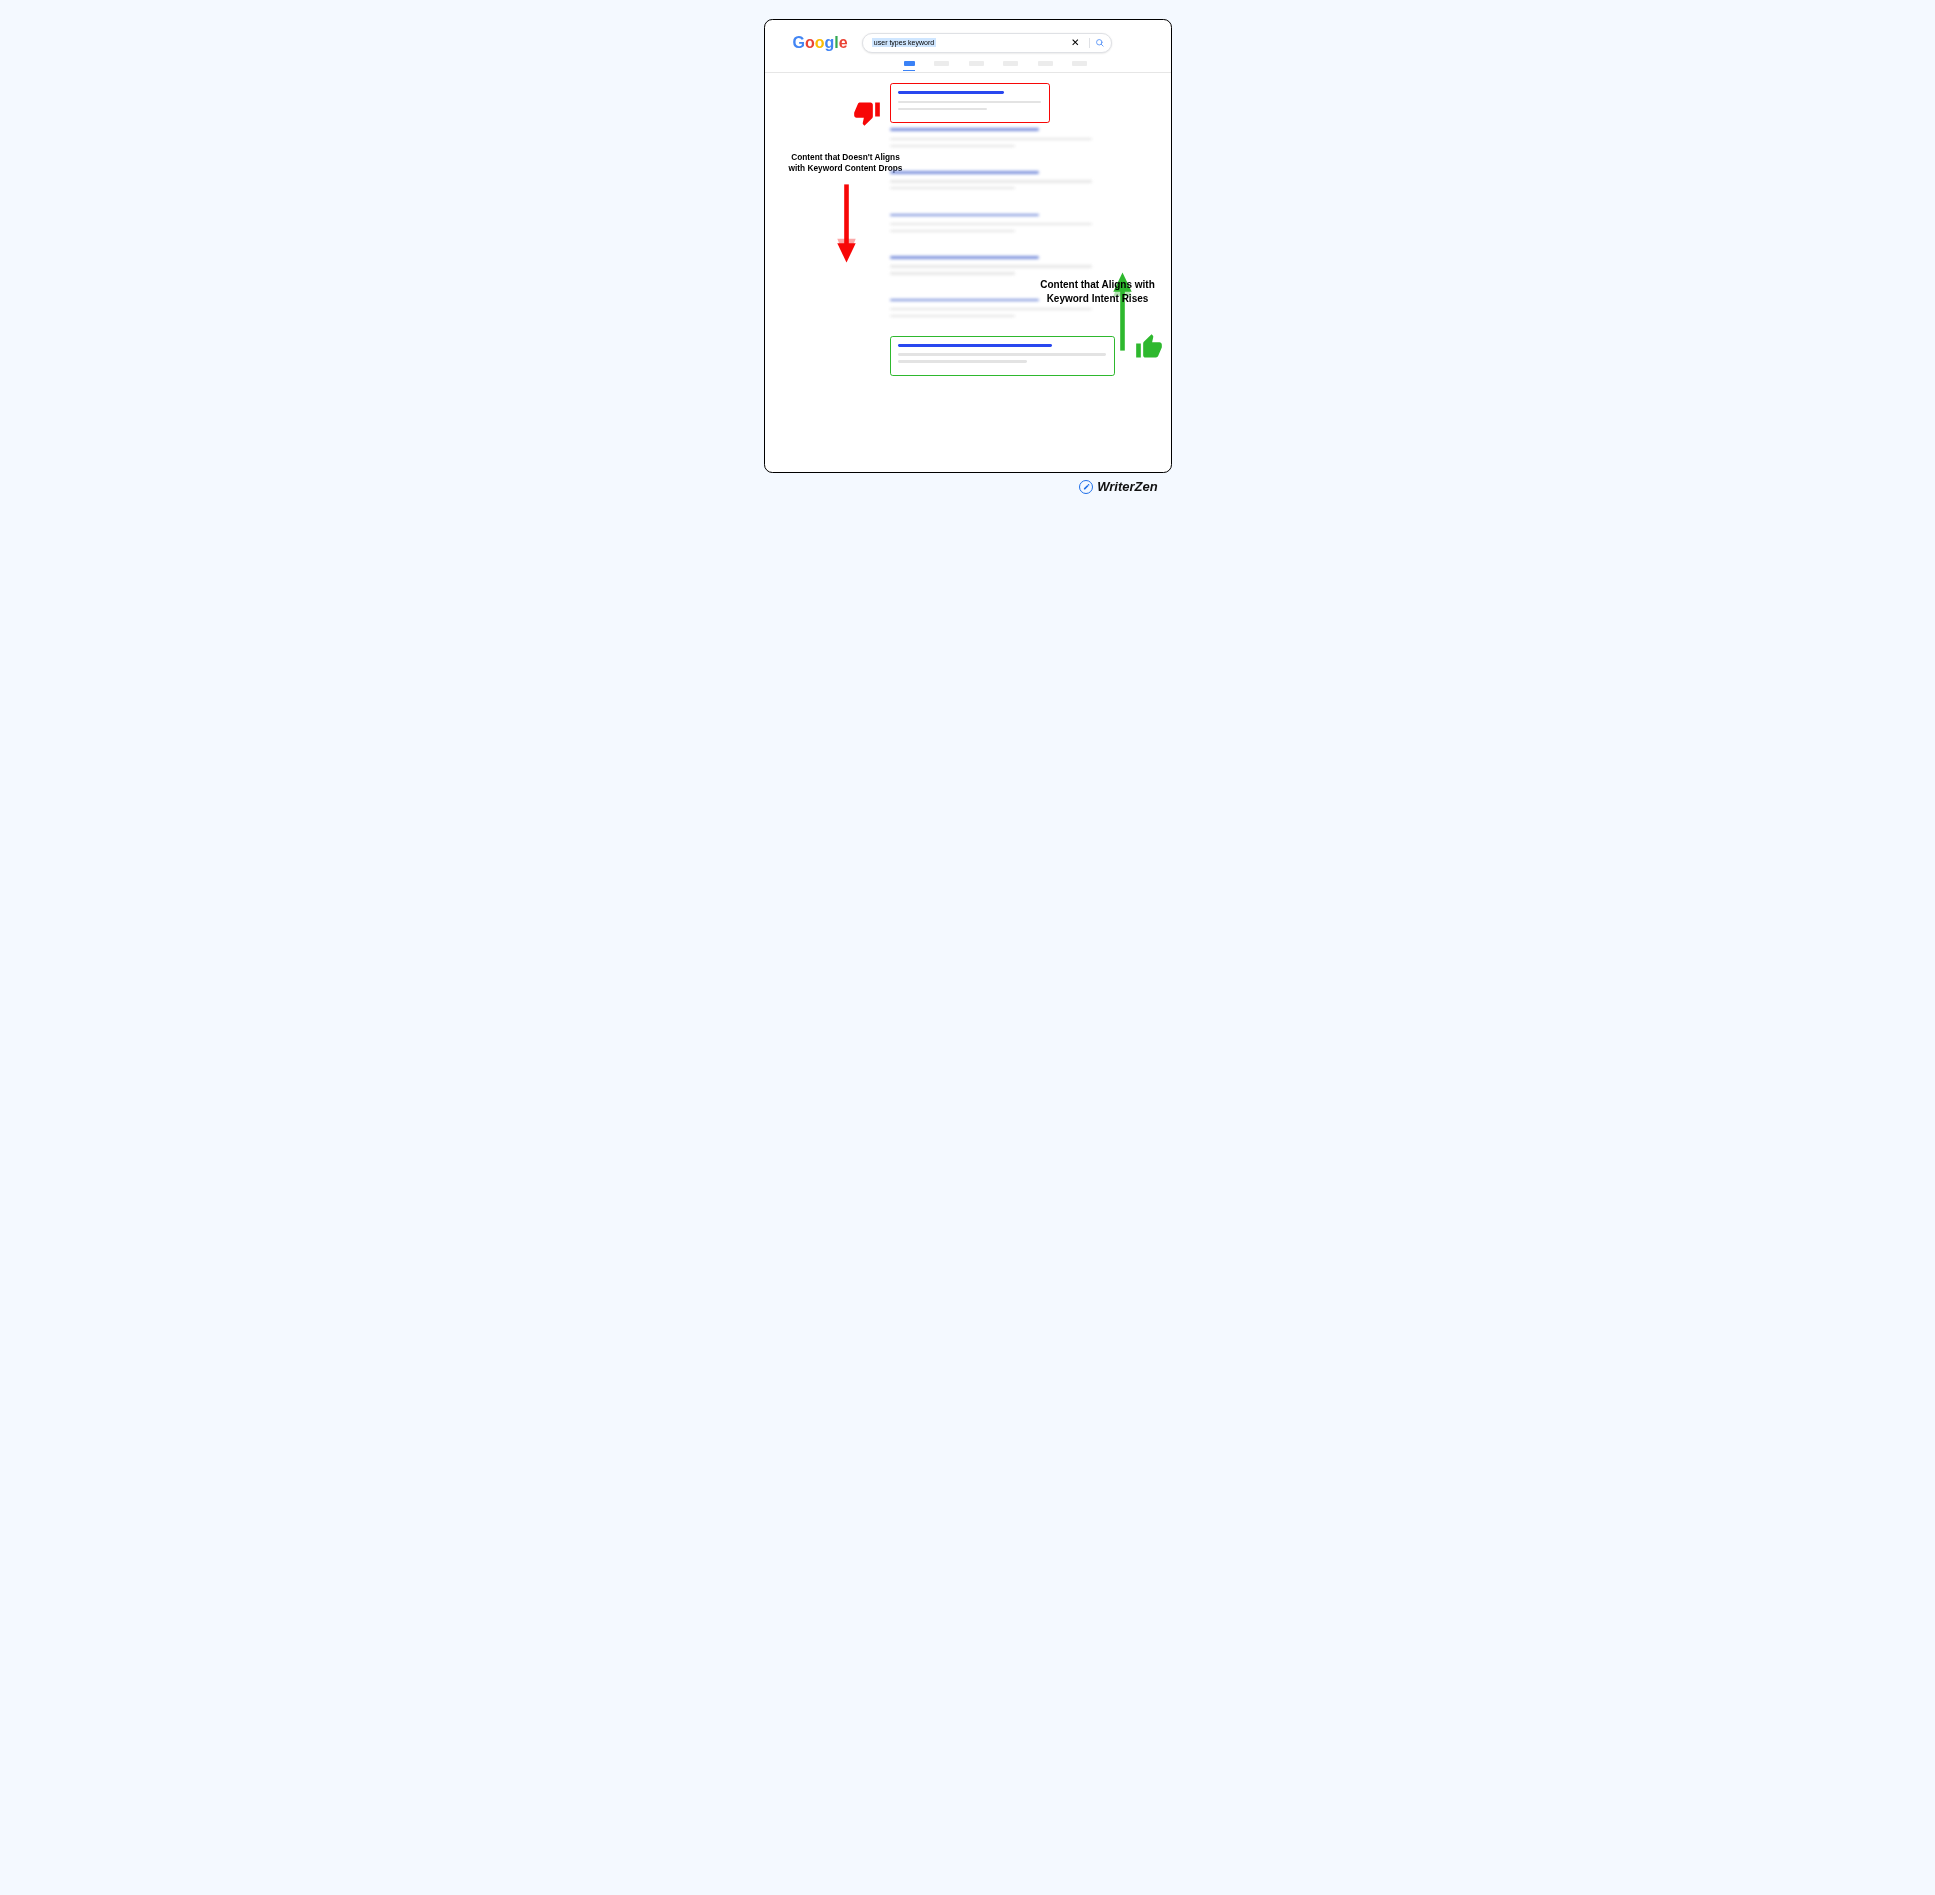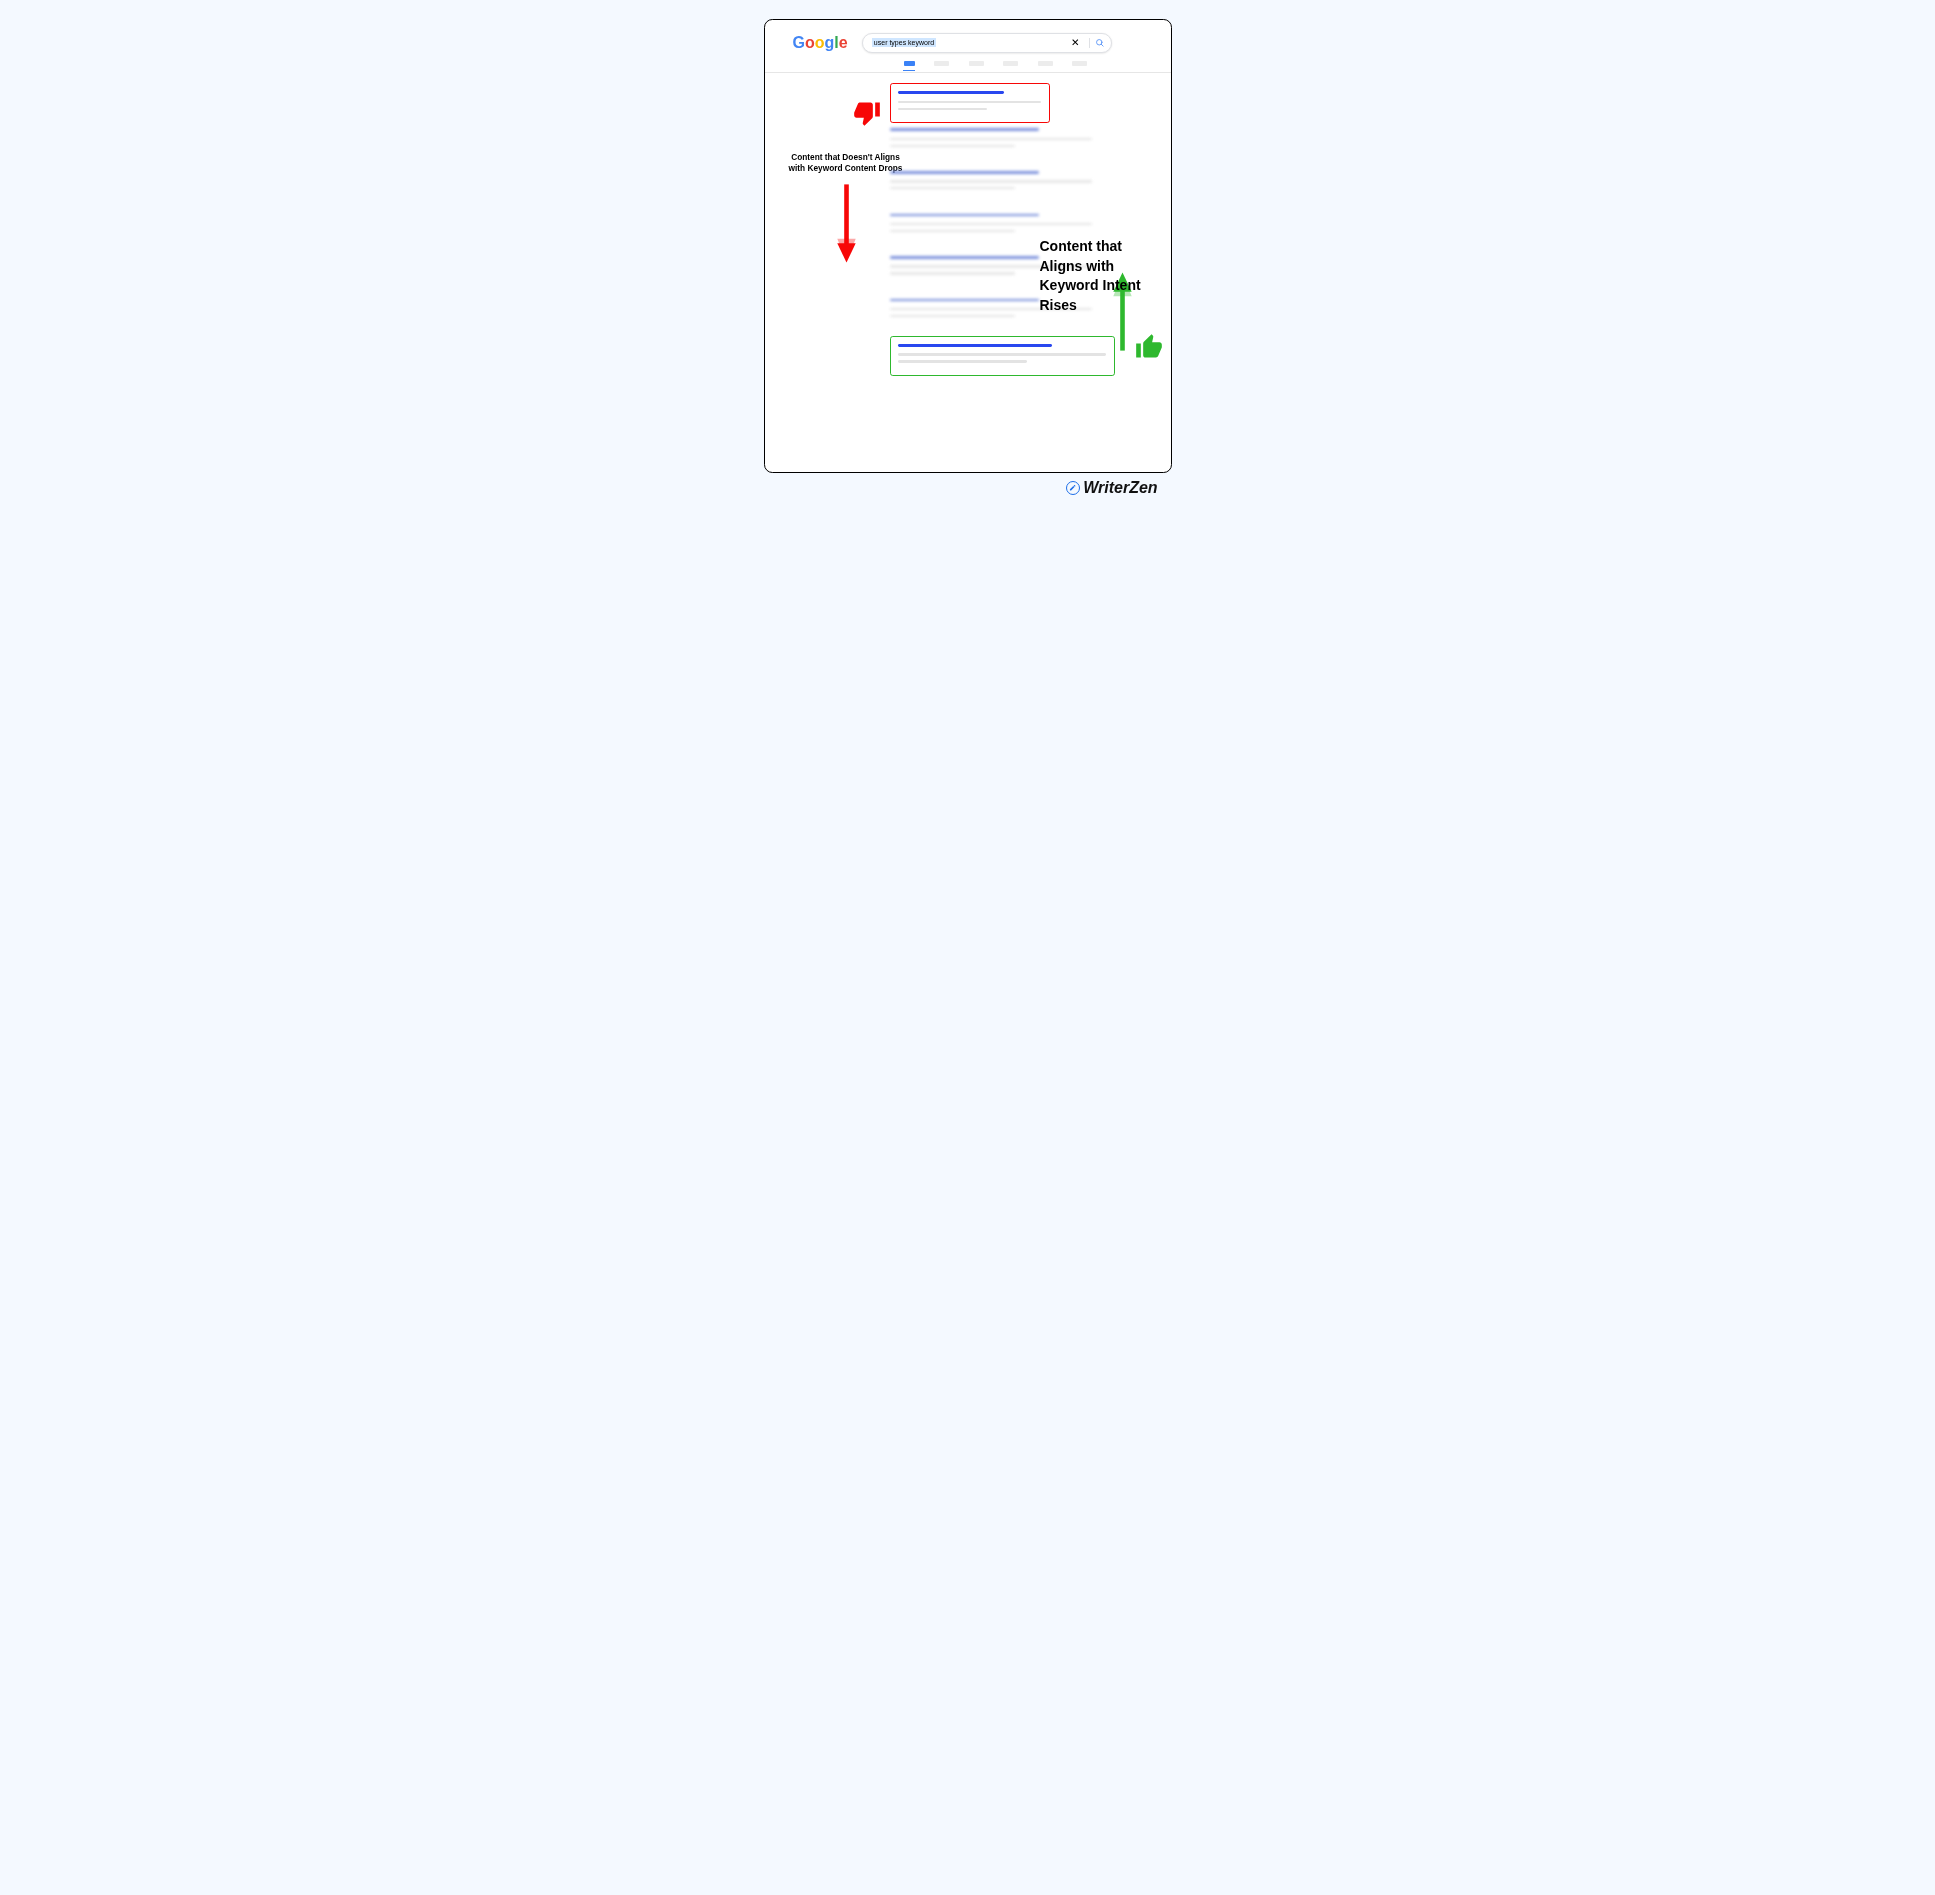--- a/index.html
+++ b/index.html
@@ -155,25 +155,26 @@
     width: 125px;
     font-size: 8.3px;
     font-weight: 700;
     color: #000;
     text-align: center;
     line-height: 1.4;
   }
   .label-right {
     position: absolute;
     right: 15px;
-    bottom: 60px;
+    bottom: 70px;
     width: 116px;
-    font-size: 14px;
+    font-size: 10px;
     font-weight: 700;
     color: #000;
+    text-align: center;
     line-height: 1.4;
   }
   .arrow-down {
     position: absolute;
     left: 70px;
     top: 111px;
   }
   .arrow-up {
     position: absolute;
     right: 37px;
@@ -201,21 +202,21 @@
   .brand-badge {
     width: 14px;
     height: 14px;
     border: 1.2px solid #1e6fe8;
     border-radius: 50%;
     display: flex;
     align-items: center;
     justify-content: center;
   }
   .brand-text {
-    font-size: 16px;
+    font-size: 13px;
     font-weight: 700;
     font-style: italic;
     color: #111;
   }
 </style>
 </head>
 <body>
 
 <div class="serp-window">
   <div class="header">

